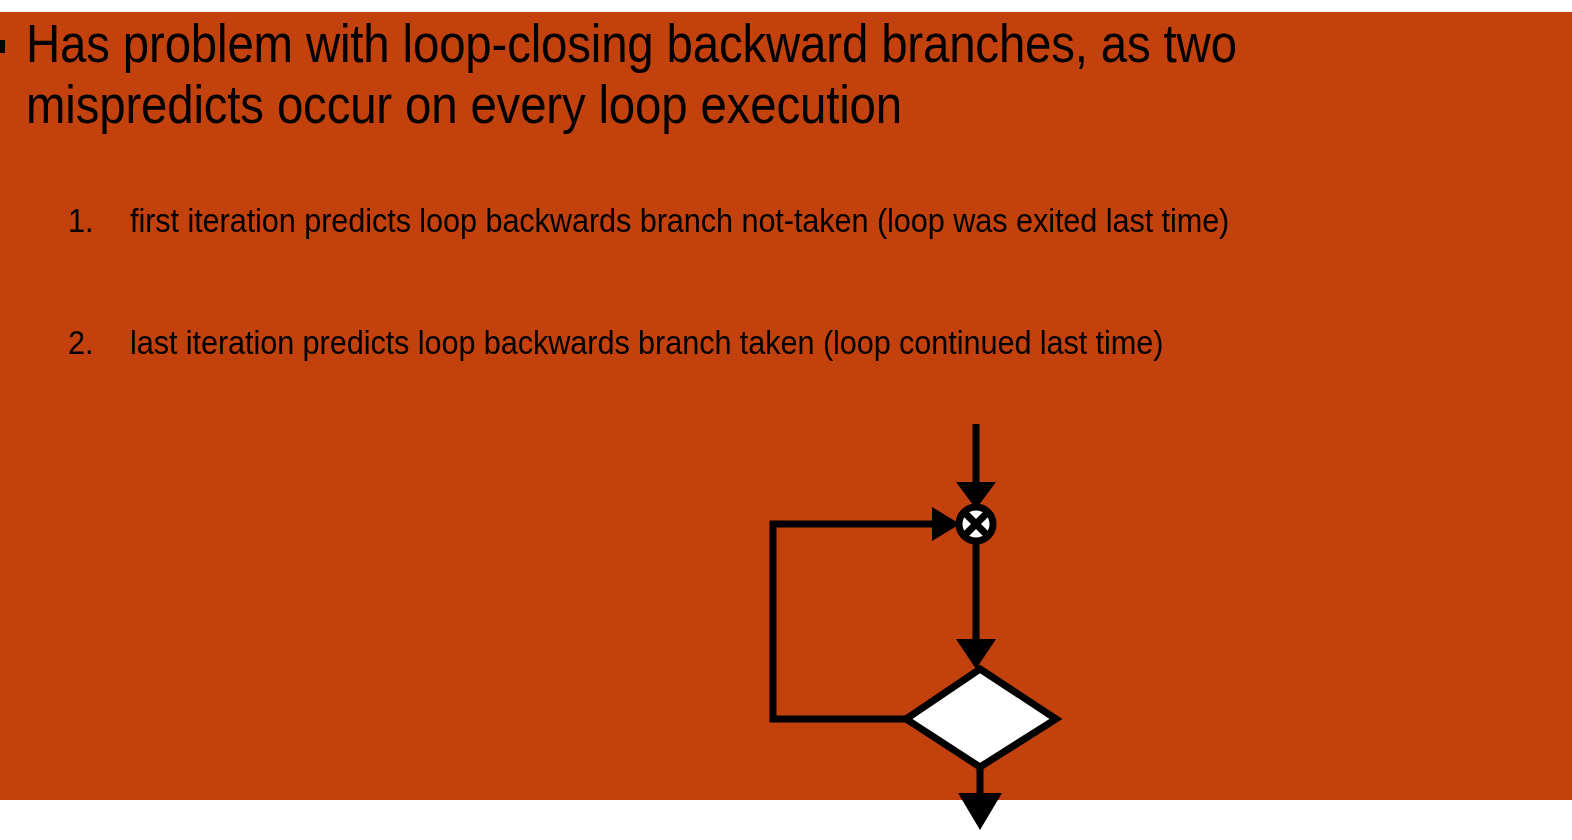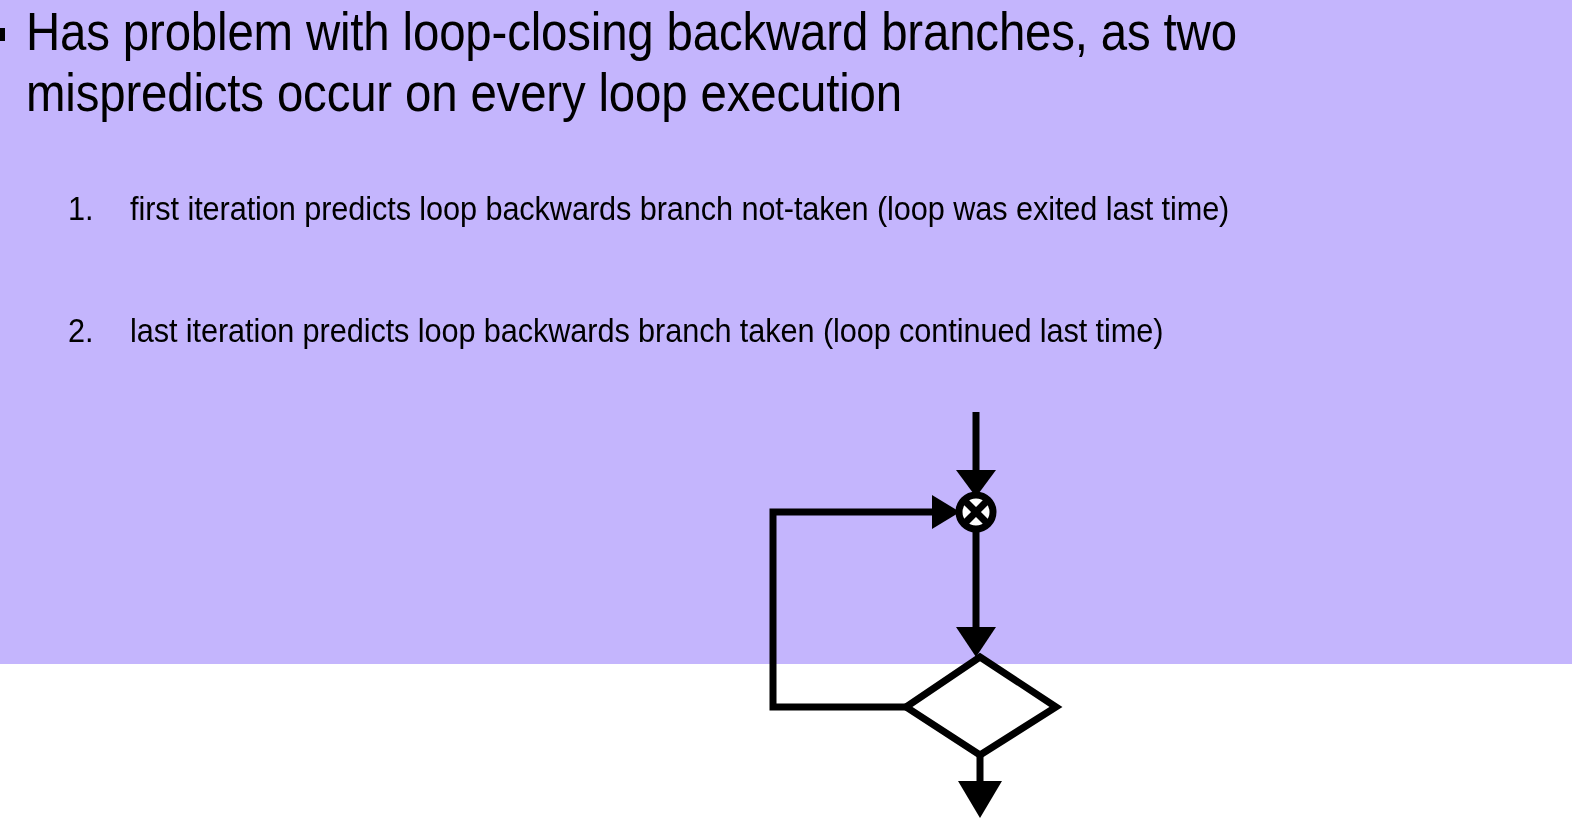--- a/index.html
+++ b/index.html
@@ -10,22 +10,23 @@
   body {
     width: 1572px;
     height: 840px;
     overflow: hidden;
     font-family: "Liberation Sans", sans-serif;
     color: #000000;
   }
   .slide {
     position: relative;
     width: 1572px;
-    height: 664px;
-    background: #c4b5fd;
+    height: 788px;
+    background: #c2410c;
+    margin-top: 12px;
   }
 
   
   .bullet-block {
     position: absolute;
     left: 0px;
     top: 2px;
     width: 1572px;
   }
   .bullet-marker {

